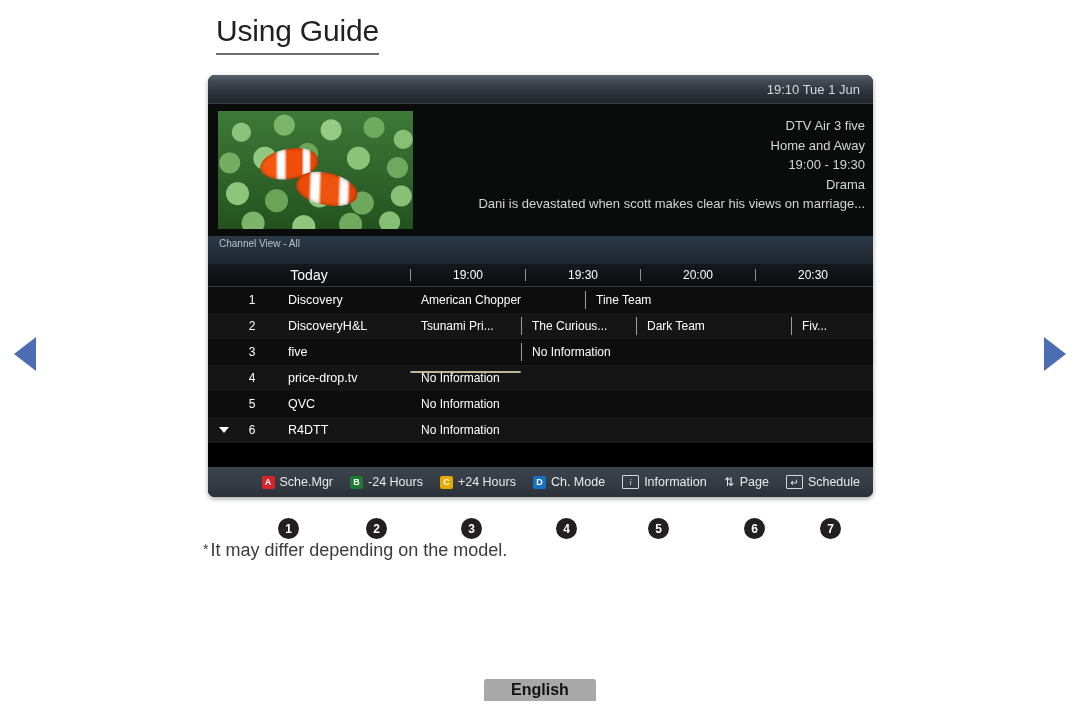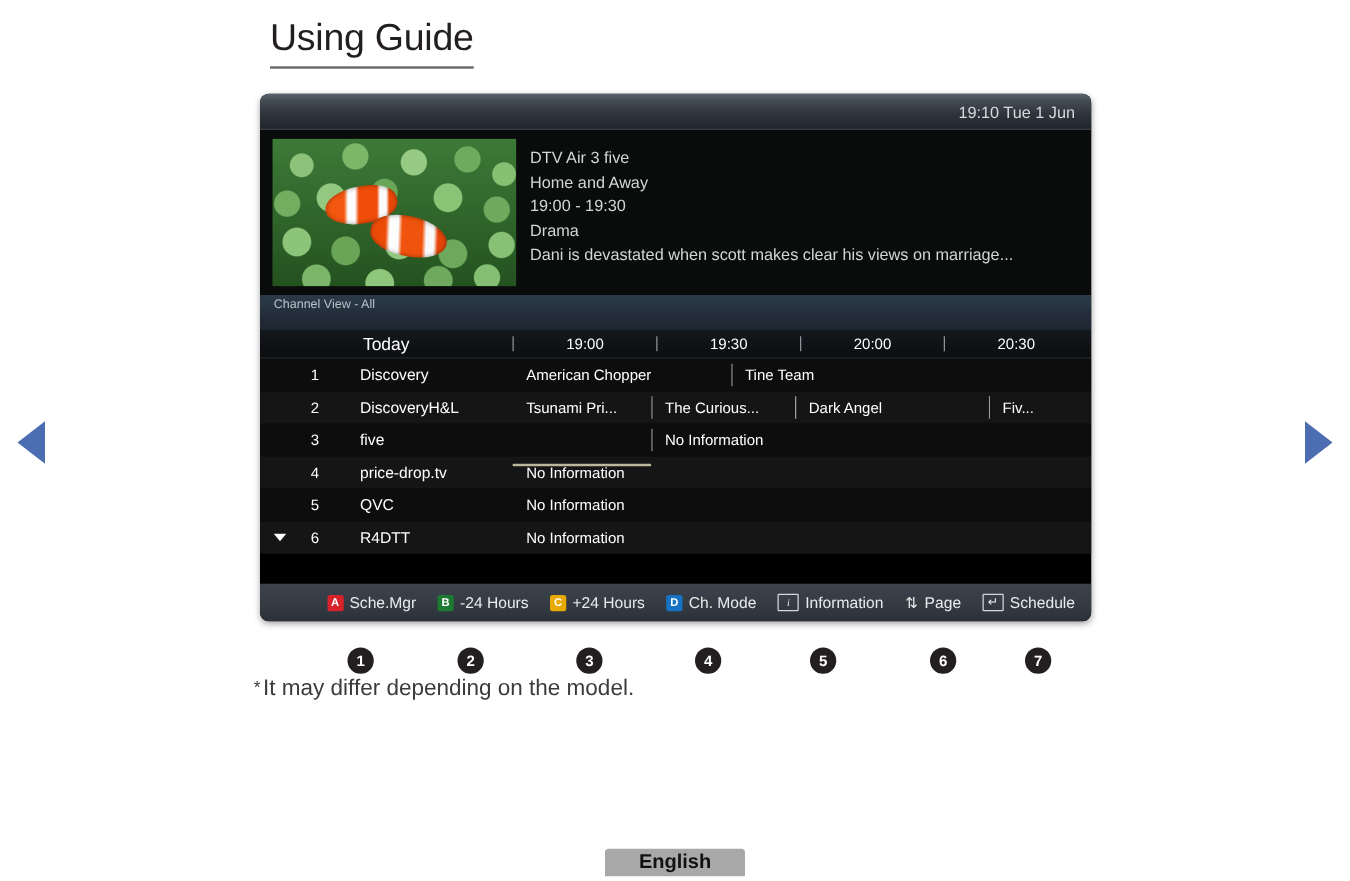--- a/index.html
+++ b/index.html
@@ -151,23 +151,24 @@
     top: 62px;
     width: 62px;
     height: 32px;
     background: linear-gradient(80deg, #ed4c08 0%, #ed4c08 22%, #fdfdfd 27%, #fdfdfd 37%, #f0530d 42%, #f0530d 66%, #fafafa 71%, #fafafa 80%, #e4460a 85%);
     border-radius: 48% 52% 50% 46%;
     transform: rotate(12deg);
     box-shadow: 0 0 4px rgba(0,0,0,0.4) inset;
   }
   #preview-info {
     position: absolute;
-    left: 216px;
+    left: 206px;
     top: 12px;
     right: 8px;
+    text-align: right;
   }
   #preview-info div {
     font-size: 13px;
     color: #d4d6d6;
     line-height: 19.5px;
     white-space: nowrap;
     overflow: hidden;
   }
 
   
@@ -447,21 +448,21 @@
           <div class="prog sep" style="width: 270px;">Tine Team</div>
         </div>
       </div>
       <div class="grid-row even">
         <div class="row-marker"></div>
         <div class="row-num">2</div>
         <div class="row-name">DiscoveryH&amp;L</div>
         <div class="row-progs">
           <div class="prog" style="width: 111px;">Tsunami Pri...</div>
           <div class="prog sep" style="width: 115px;">The Curious...</div>
-          <div class="prog sep" style="width: 155px;">Dark Angel</div>
+          <div class="prog sep" style="width: 155px;">Dark Team</div>
           <div class="prog sep" style="width: 64px;">Fiv...</div>
         </div>
       </div>
       <div class="grid-row odd">
         <div class="row-marker"></div>
         <div class="row-num">3</div>
         <div class="row-name">five</div>
         <div class="row-progs">
           <div class="prog selected" style="width: 111px; margin-top: 32px;">Home and...</div>
           <div class="prog sep" style="width: 334px;">No Information</div>

